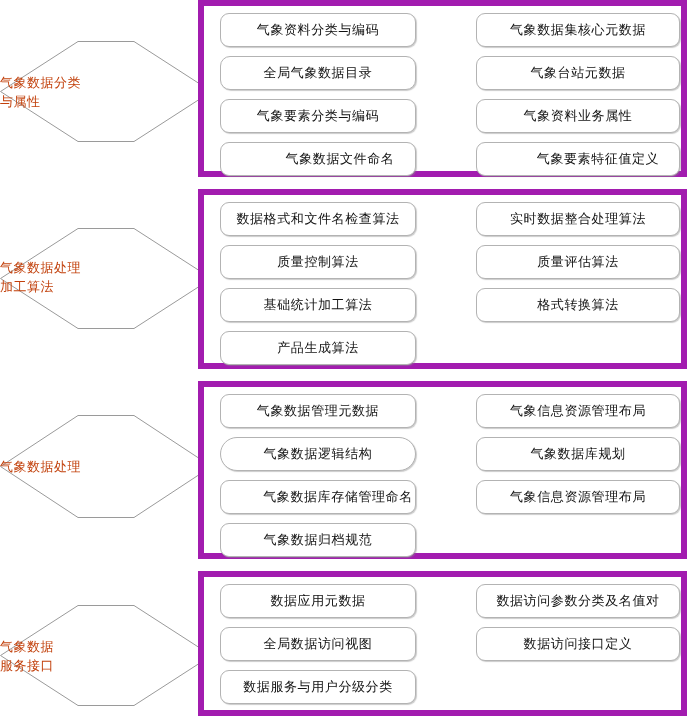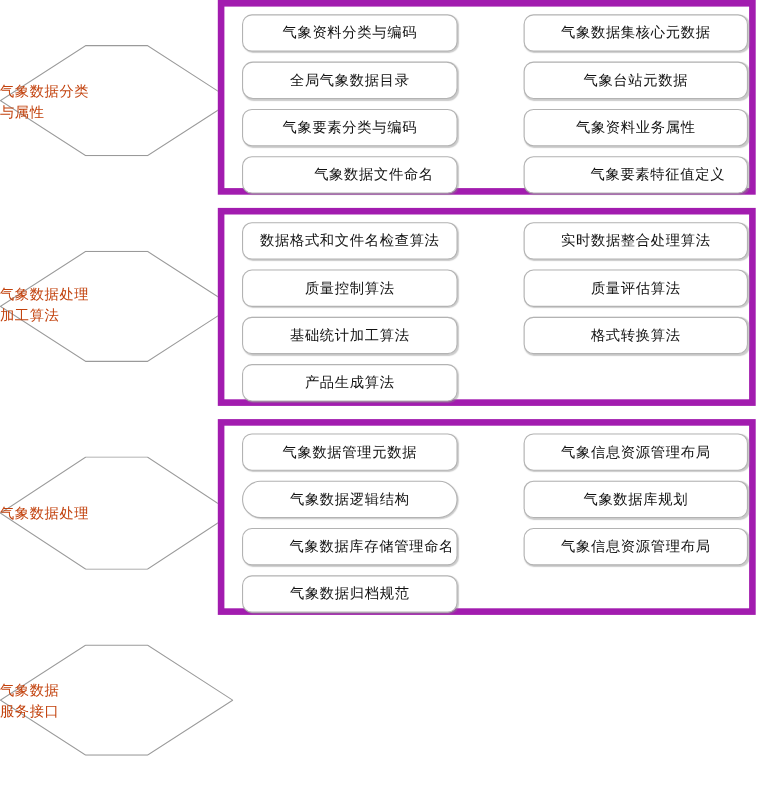--- a/index.html
+++ b/index.html
@@ -135,21 +135,28 @@
         <div class="box col-left" style="top: 7px;">气象数据管理元数据</div>
         <div class="box col-left" style="top: 50px; border-radius: 17px;">气象数据逻辑结构</div>
         <div class="box col-left" style="top: 93px; padding-left: 40px;">气象数据库存储管理命名</div>
         <div class="box col-left" style="top: 136px;">气象数据归档规范</div>
         <div class="box col-right" style="top: 50px;">气象数据库规划</div>
         <div class="box col-right" style="top: 7px;">气象信息资源管理布局</div>
         <div class="box col-right" style="top: 93px;">气象信息资源管理布局</div>
       </div>
     </div>
     <div class="section" style="top: 571px; height: 145px;">
-      <div class="hex-wrap" style="top: 15px; height: 101px; padding-left: 16px;">
+      <div class="hex-wrap" style="top: 34px; height: 101px; padding-left: 16px;">
         <svg class="hex-svg" width="212" height="101">
           <polygon points="78,0.5 134,0.5 211.5,50.5 134,100.5 78,100.5 0.5,50.5" fill="#ffffff" stroke="#9a9a9a" stroke-width="1"></polygon>
         </svg>
         <div class="hex-label" style="top: 31.5px;">气象数据
 服务接口</div>
       </div>
+      <div class="panel" style="top: 0px; height: 145px;">
+        <div class="box col-left" style="top: 7px;">数据应用元数据</div>
+        <div class="box col-left" style="top: 50px;">全局数据访问视图</div>
+        <div class="box col-left" style="top: 93px;">数据服务与用户分级分类</div>
+        <div class="box col-right" style="top: 7px;">数据访问参数分类及名值对</div>
+        <div class="box col-right" style="top: 50px;">数据访问接口定义</div>
+      </div>
     </div>
   </div>
 
 </body></html>

